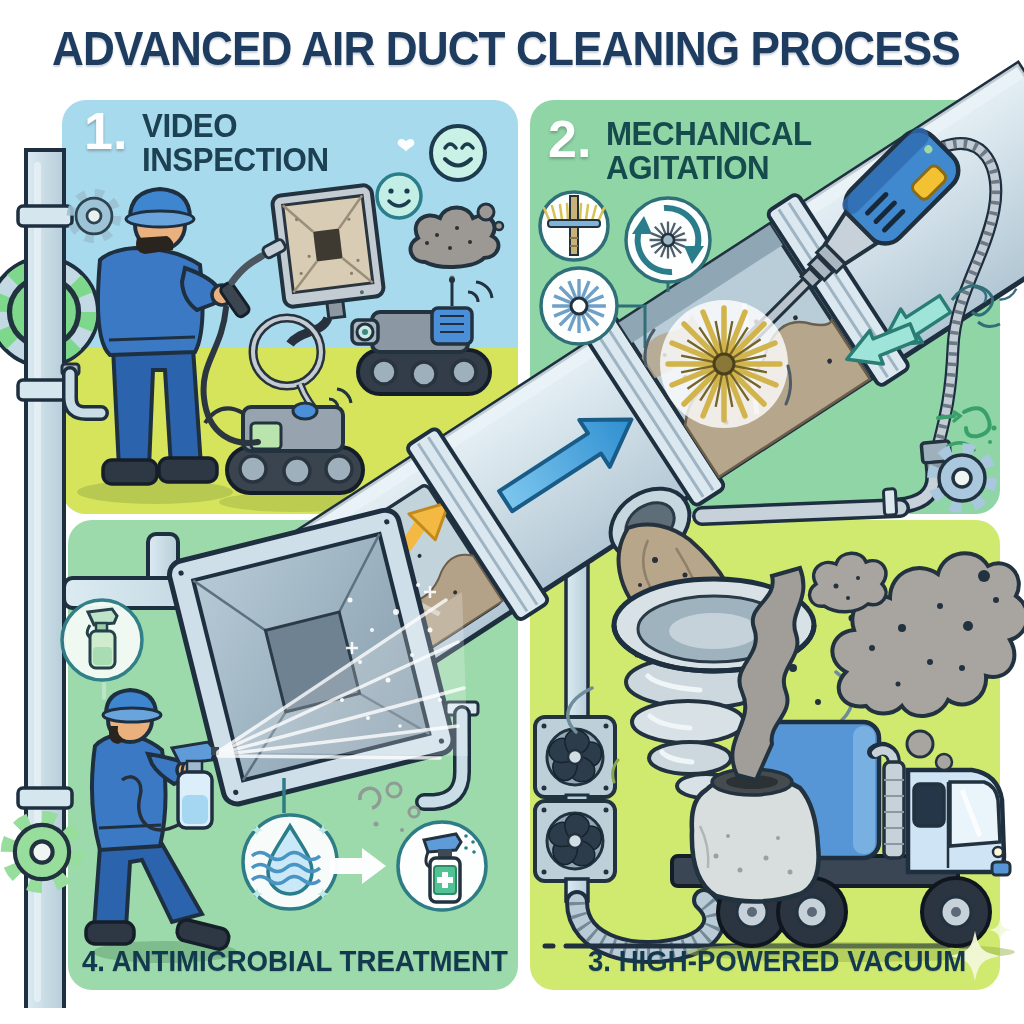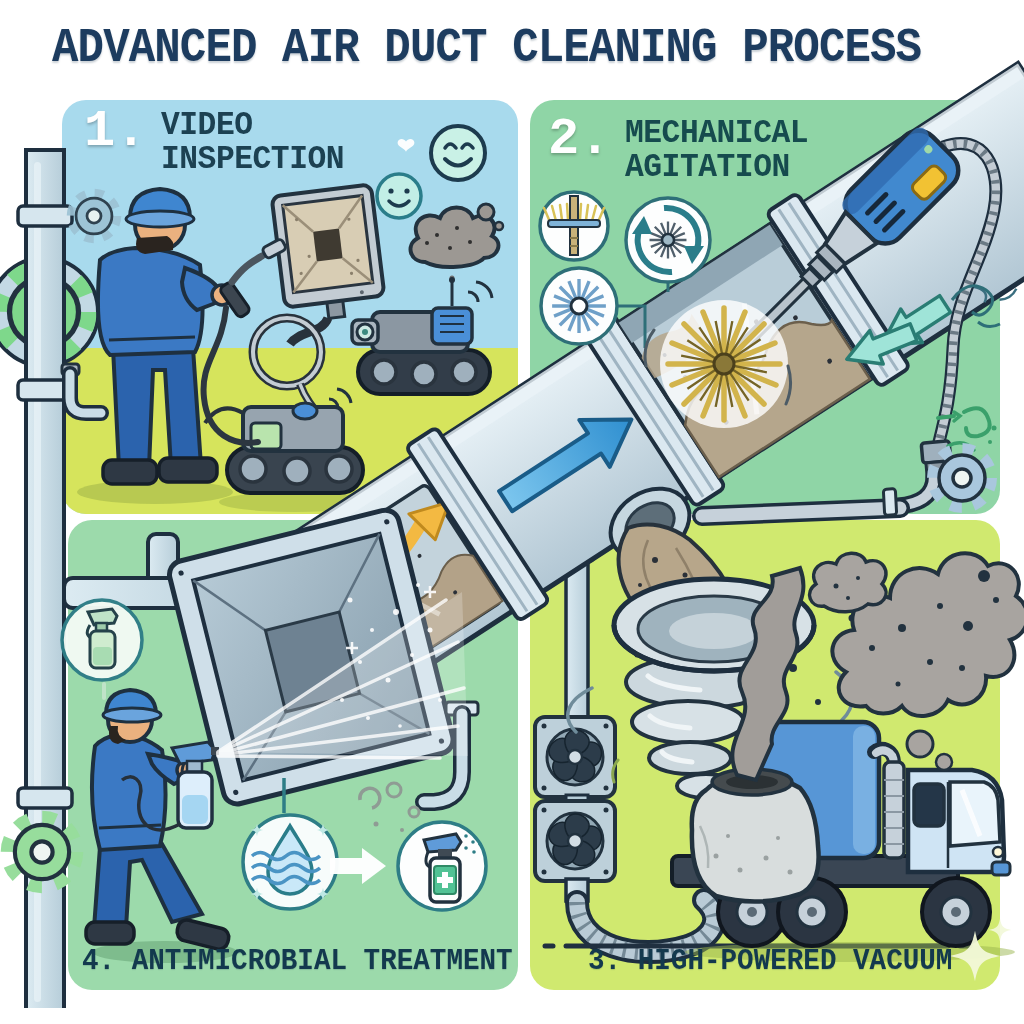--- a/index.html
+++ b/index.html
@@ -1,17 +1,17 @@
 <!DOCTYPE html>
 <html><head>
 <meta charset="utf-8">
 <style>
   html,body{margin:0;padding:0;background:#ffffff;}
   .stage{position:relative;width:1024px;height:1008px;background:#ffffff;overflow:hidden;
-         font-family:Liberation Mono, monospace;}
+         font-family:Liberation Sans, sans-serif;}
   .stage svg{position:absolute;left:0;top:0;}
   .title{position:absolute;left:52px;top:20px;font-size:49px;font-weight:800;color:#1d3c5f;
          letter-spacing:-1px;transform:scaleX(.9);transform-origin:left top;white-space:nowrap;
          text-shadow:0 2px 2px rgba(23,48,71,.22);}
   .step-head{position:absolute;display:flex;gap:15px;align-items:flex-start;}
   .step-num{font-size:52px;font-weight:800;color:#ffffff;line-height:.92;
             text-shad ow:0 2px 3px rgba(0,0,0,.25);text-shadow:0 2px 3px rgba(0,0,0,.25);}
   .step-lines{display:flex;flex-direction:column;font-size:34px;font-weight:800;line-height:1.0;
               letter-spacing:-.5px;transform:scaleX(.92);transform-origin:left top;}
   .step1{left:84px;top:108px;color:#1c4152;}

